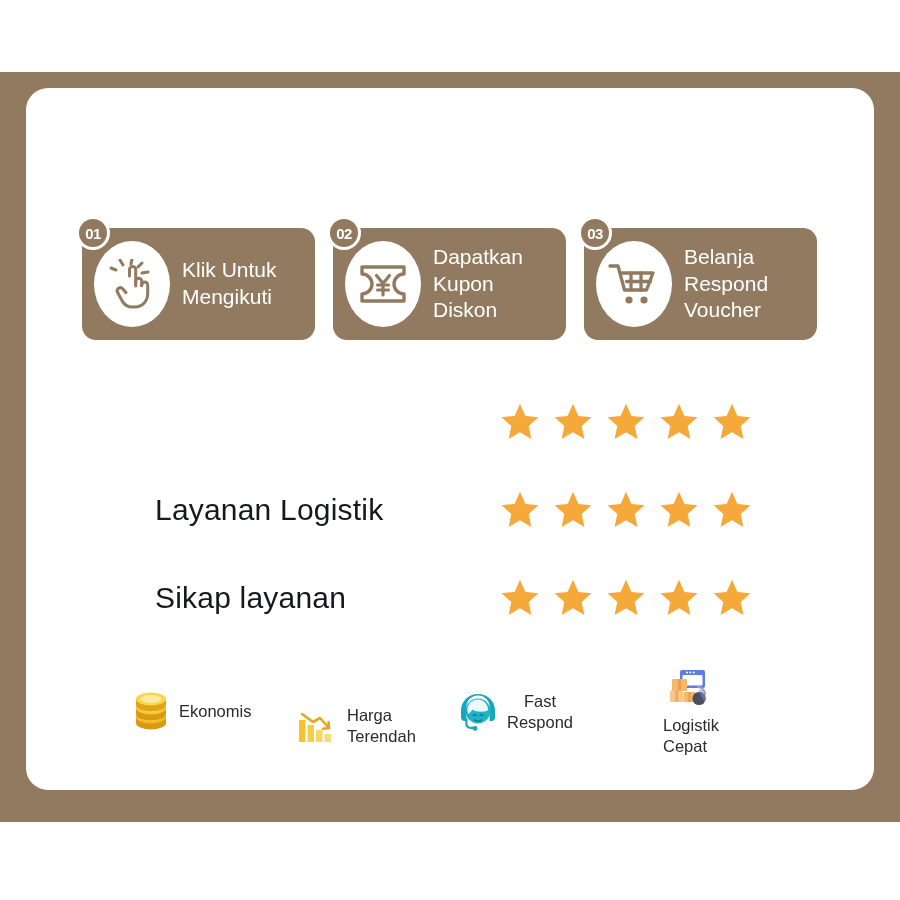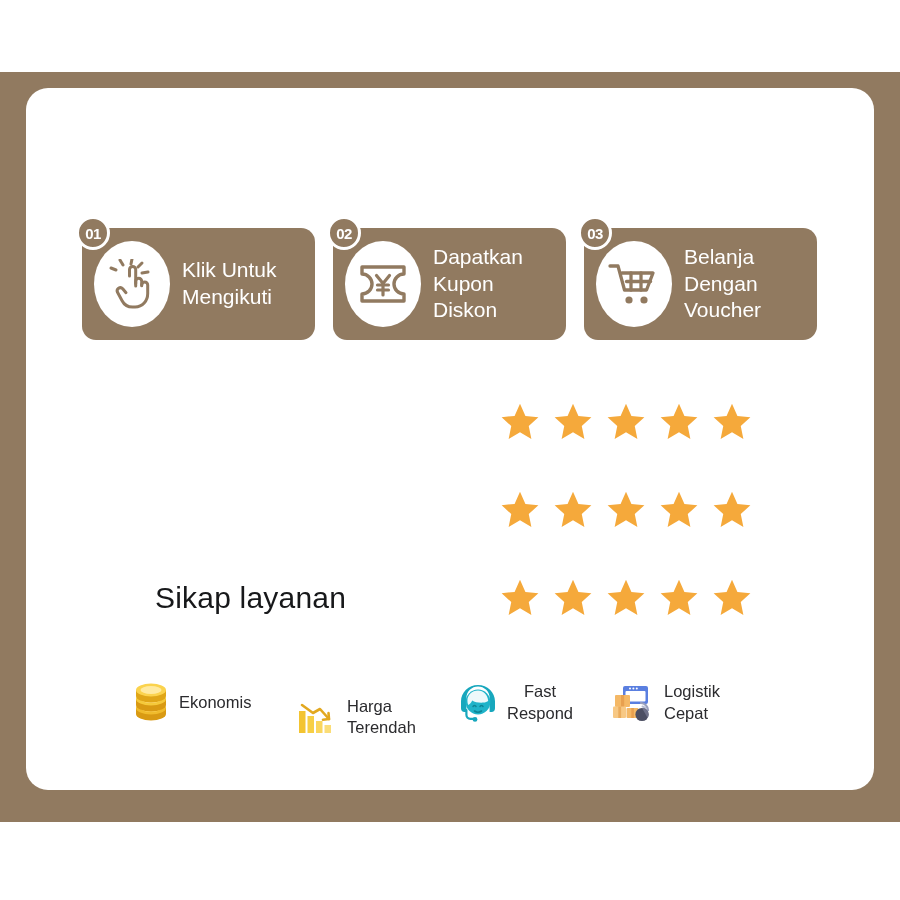--- a/index.html
+++ b/index.html
@@ -140,21 +140,21 @@
   .feature-icon { flex: 0 0 auto; display: block; }
   .feature-label {
     font-size: 16.5px;
     color: #2b2b2e;
     line-height: 1.28;
     white-space: pre-line;
   }
   .f0 { width: 166px; }
   .f1 { width: 160px; margin-top: 29px; }
   .f2 { width: 155px; text-align: center; }
-  .f3 { width: 160px; }
+  .f3 { width: 160px; flex-direction: column; }
 </style>
 </head>
 <body>
 
 <div id="poster">
   <div id="panel">
 
     <div id="steps">
 
       <div class="step-card">
@@ -203,21 +203,21 @@
               <path d="M3 6 h8 l6.5 24 h22 L46 13 H15"></path>
               <path d="M24 13 v17"></path>
               <path d="M34 13 v17"></path>
               <path d="M19.5 21.5 h24"></path>
             </g>
             <circle cx="22" cy="40" r="3.6" fill="#917a60"></circle>
             <circle cx="37" cy="40" r="3.6" fill="#917a60"></circle>
           </svg>
         </div>
         <div class="step-label">Belanja
-Dengan
+Respond
 Voucher</div>
       </div>
     </div>
 
     <div id="ratings">
 
       <div class="rating-row">
         <div class="rating-stars">
           <svg width="44" height="42" viewBox="0 0 24 24">
               <path fill="#f5a93b" d="M12 1.6l3.1 6.9 7.4.8-5.5 5 1.5 7.4L12 17.9 5.5 21.7 7 14.3 1.5 9.3l7.4-.8z"></path>
@@ -231,20 +231,21 @@
           <svg width="44" height="42" viewBox="0 0 24 24">
               <path fill="#f5a93b" d="M12 1.6l3.1 6.9 7.4.8-5.5 5 1.5 7.4L12 17.9 5.5 21.7 7 14.3 1.5 9.3l7.4-.8z"></path>
             </svg>
           <svg width="44" height="42" viewBox="0 0 24 24">
               <path fill="#f5a93b" d="M12 1.6l3.1 6.9 7.4.8-5.5 5 1.5 7.4L12 17.9 5.5 21.7 7 14.3 1.5 9.3l7.4-.8z"></path>
             </svg>
         </div>
       </div>
 
       <div class="rating-row">
+        <div class="rating-label">Layanan Logistik</div>
         <div class="rating-stars">
           <svg width="44" height="42" viewBox="0 0 24 24">
               <path fill="#f5a93b" d="M12 1.6l3.1 6.9 7.4.8-5.5 5 1.5 7.4L12 17.9 5.5 21.7 7 14.3 1.5 9.3l7.4-.8z"></path>
             </svg>
           <svg width="44" height="42" viewBox="0 0 24 24">
               <path fill="#f5a93b" d="M12 1.6l3.1 6.9 7.4.8-5.5 5 1.5 7.4L12 17.9 5.5 21.7 7 14.3 1.5 9.3l7.4-.8z"></path>
             </svg>
           <svg width="44" height="42" viewBox="0 0 24 24">
               <path fill="#f5a93b" d="M12 1.6l3.1 6.9 7.4.8-5.5 5 1.5 7.4L12 17.9 5.5 21.7 7 14.3 1.5 9.3l7.4-.8z"></path>
             </svg>

